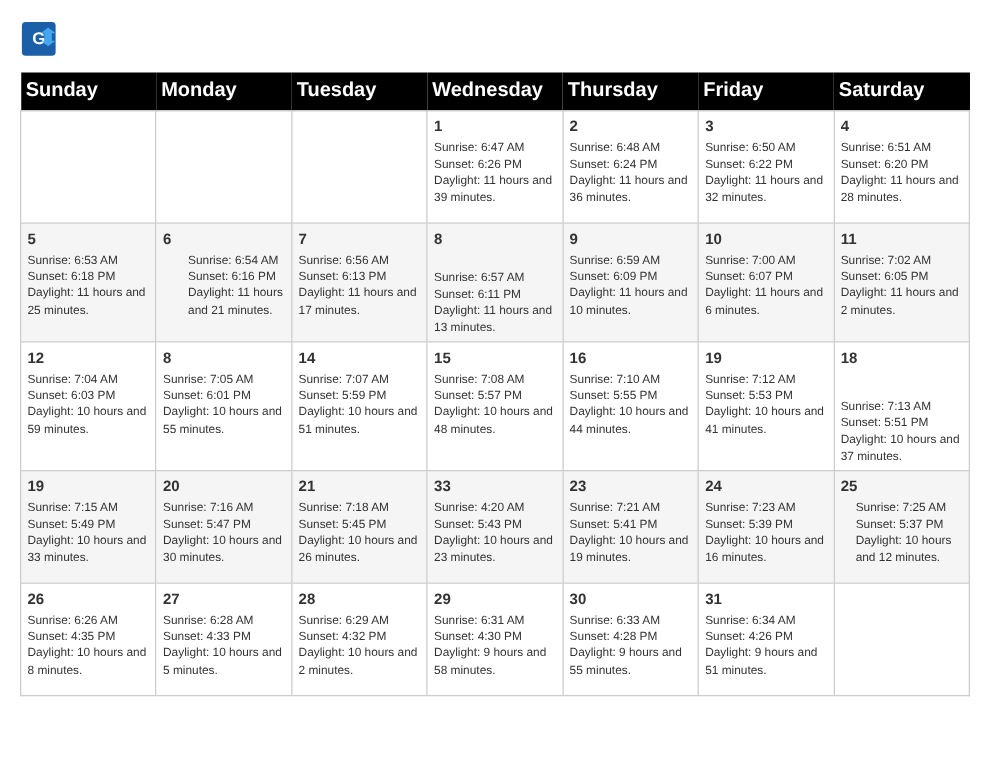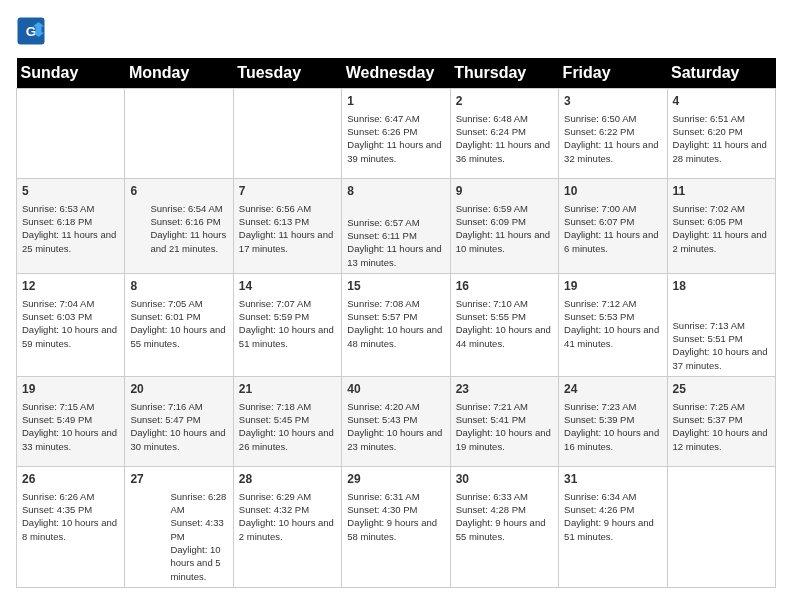--- a/index.html
+++ b/index.html
@@ -248,54 +248,54 @@
 Sunset: 5:47 PM
 Daylight: 10 hours and 30 minutes.</div>
         </td>
         <td>
           <span class="day-number">21</span>
           <div class="day-info" style="white-space: pre-line;">Sunrise: 7:18 AM
 Sunset: 5:45 PM
 Daylight: 10 hours and 26 minutes.</div>
         </td>
         <td>
-          <span class="day-number">40</span>
+          <span class="day-number">33</span>
           <div class="day-info" style="white-space: pre-line;">Sunrise: 4:20 AM
 Sunset: 5:43 PM
 Daylight: 10 hours and 23 minutes.</div>
         </td>
         <td>
           <span class="day-number">23</span>
           <div class="day-info" style="white-space: pre-line;">Sunrise: 7:21 AM
 Sunset: 5:41 PM
 Daylight: 10 hours and 19 minutes.</div>
         </td>
         <td>
           <span class="day-number">24</span>
           <div class="day-info" style="white-space: pre-line;">Sunrise: 7:23 AM
 Sunset: 5:39 PM
 Daylight: 10 hours and 16 minutes.</div>
         </td>
         <td>
           <span class="day-number">25</span>
-          <div class="day-info" style="white-space: pre-line;">Sunrise: 7:25 AM
+          <div class="day-info" style="white-space: pre-line; margin-left: 12px;">Sunrise: 7:25 AM
 Sunset: 5:37 PM
 Daylight: 10 hours and 12 minutes.</div>
         </td>
       </tr>
       <tr>
         <td>
           <span class="day-number">26</span>
           <div class="day-info" style="white-space: pre-line;">Sunrise: 6:26 AM
 Sunset: 4:35 PM
 Daylight: 10 hours and 8 minutes.</div>
         </td>
         <td>
           <span class="day-number">27</span>
-          <div class="day-info" style="white-space: pre-line; margin-left: 40px;">Sunrise: 6:28 AM
+          <div class="day-info" style="white-space: pre-line;">Sunrise: 6:28 AM
 Sunset: 4:33 PM
 Daylight: 10 hours and 5 minutes.</div>
         </td>
         <td>
           <span class="day-number">28</span>
           <div class="day-info" style="white-space: pre-line;">Sunrise: 6:29 AM
 Sunset: 4:32 PM
 Daylight: 10 hours and 2 minutes.</div>
         </td>
         <td>

